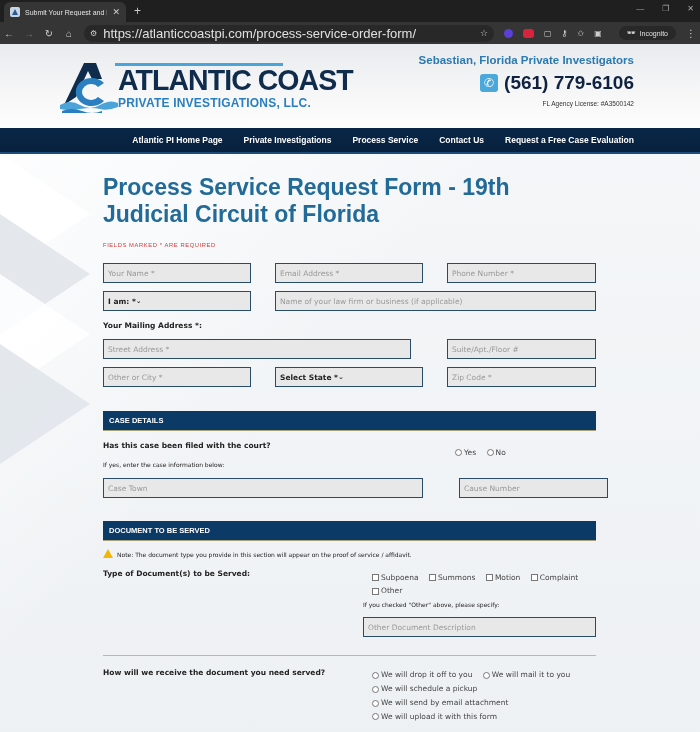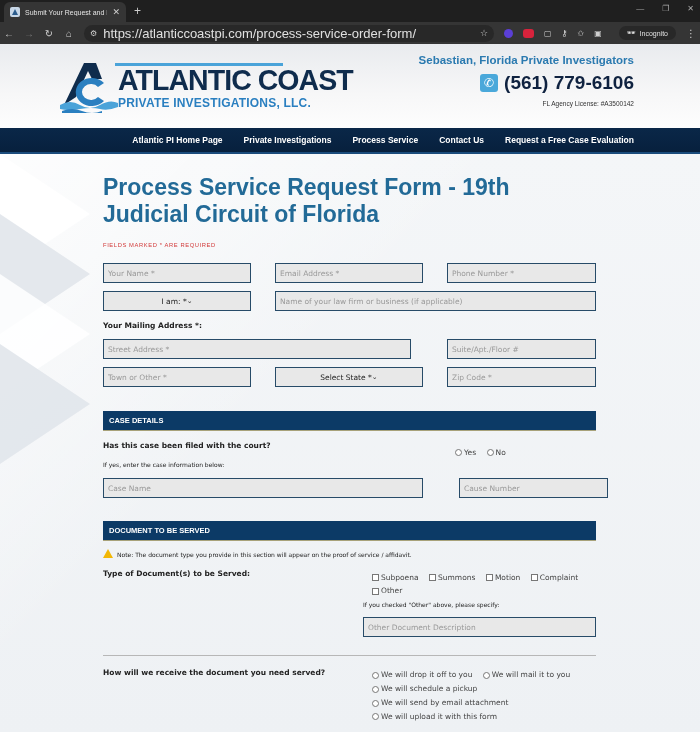--- a/index.html
+++ b/index.html
@@ -54,21 +54,21 @@
 
   .topnav { position: relative; height: 26px; background: linear-gradient(180deg, #0a2748 0%, #07203d 100%); border-bottom: 2px solid #1b4c7c; display: flex; align-items: center; justify-content: flex-end; padding-right: 66px; gap: 21px; }
   .topnav a { color: #fff; font-size: 8.5px; font-weight: bold; text-decoration: none; }
 
   .content { position: relative; margin-left: 103px; width: 493px; padding-top: 20px; }
   .page-title { font-size: 23px; font-weight: bold; color: #226a97; }
   .required-note { font-size: 5.8px; color: #d23a3a; letter-spacing: 0.6px; margin-top: 14px; }
 
   .section-head { height: 20px; background: #0c3a66; border-bottom: 1.5px solid #a8a27a; color: #fff; font-size: 7.5px; font-weight: bold; display: flex; align-items: center; padding-left: 6px; }
   .field { height: 20px; background: #e8e8e8; border: 1.5px solid #274b68; font-size: 7.5px; color: #999; padding: 0 4px; display: flex; align-items: center; font-family: "DejaVu Sans", sans-serif; }
-  .field.select { color: #222; justify-content: center; }
+  .field.select { color: #222; justify-content: flex-start; font-weight: bold; }
   .field.select .chev { font-size: 7px; color: #333; }
   .row { position: absolute; left: 0; }
   .label-b { font-size: 7.5px; font-weight: bold; color: #222; font-family: "DejaVu Sans", sans-serif; }
   .small { font-size: 6px; color: #222; font-family: "DejaVu Sans", sans-serif; }
   .opt { font-size: 7.5px; color: #444; font-family: "DejaVu Sans", sans-serif; display: inline-flex; align-items: center; gap: 2px; margin-right: 6px; }
   .radio { width: 7px; height: 7px; border: 1px solid #777; border-radius: 50%; display: inline-block; background: #fff; }
   .check { width: 7px; height: 7px; border: 1px solid #777; display: inline-block; background: #fff; }
   .warn-icon { display: inline-block; width: 0; height: 0; border-left: 5px solid transparent; border-right: 5px solid transparent; border-bottom: 9px solid #f2b705; position: relative; vertical-align: -1px; margin-right: 4px; }
   .divider { height: 1px; background: #b7b7b7; }
 </style>
@@ -162,21 +162,21 @@
       <span>I am: *</span>
       <span class="chev">⌄</span>
     </div>
     <div class="row field" style="top:137px; left:172px; width:321px;">Name of your law firm or business (if applicable)</div>
 
     <div class="row label-b" style="top:167px;">Your Mailing Address *:</div>
 
     <div class="row field" style="top:185px; width:308px;">Street Address *</div>
     <div class="row field" style="top:185px; left:344px; width:149px;">Suite/Apt./Floor #</div>
 
-    <div class="row field" style="top:213px; width:148px;">Town or Other *</div>
+    <div class="row field" style="top:213px; width:148px;">Other or City *</div>
     <div class="row field select" style="top:213px; left:172px; width:148px;">
       <span>Select State *</span>
       <span class="chev">⌄</span>
     </div>
     <div class="row field" style="top:213px; left:344px; width:149px;">Zip Code *</div>
 
     <div class="row section-head" style="top:257px; width:493px;">
       <span>CASE DETAILS</span>
     </div>
 
@@ -186,21 +186,21 @@
           <span class="radio"></span>
           <span>Yes</span>
         </span>
       <span class="opt">
           <span class="radio"></span>
           <span>No</span>
         </span>
     </div>
     <div class="row small" style="top:307px;">If yes, enter the case information below:</div>
 
-    <div class="row field" style="top:324px; width:320px;">Case Name</div>
+    <div class="row field" style="top:324px; width:320px;">Case Town</div>
     <div class="row field" style="top:324px; left:344px; width:149px;margin-left:12px;">Cause Number</div>
 
     <div class="row section-head" style="top:367px; width:493px;">
       <span>DOCUMENT TO BE SERVED</span>
     </div>
 
     <div class="row small" style="top:395px;">
       <span class="warn-icon"></span><span>Note: The document type you provide in this section will appear on the proof of service / affidavit.</span>
     </div>
 

